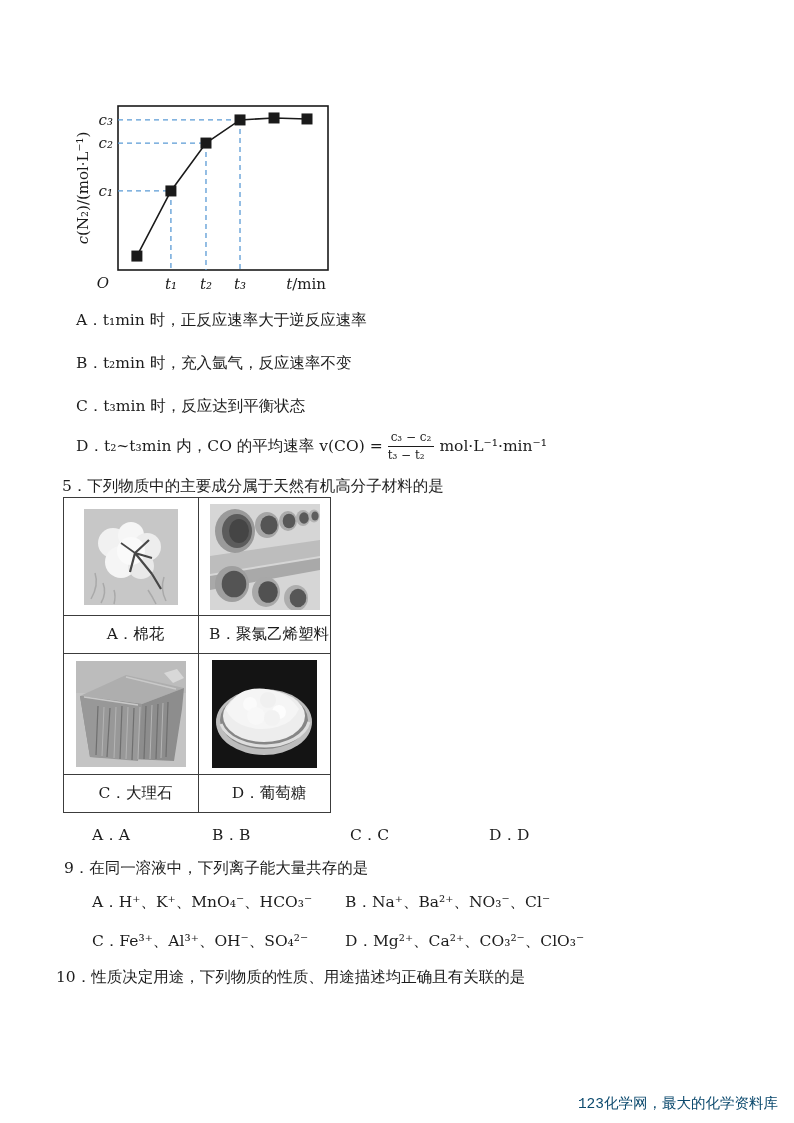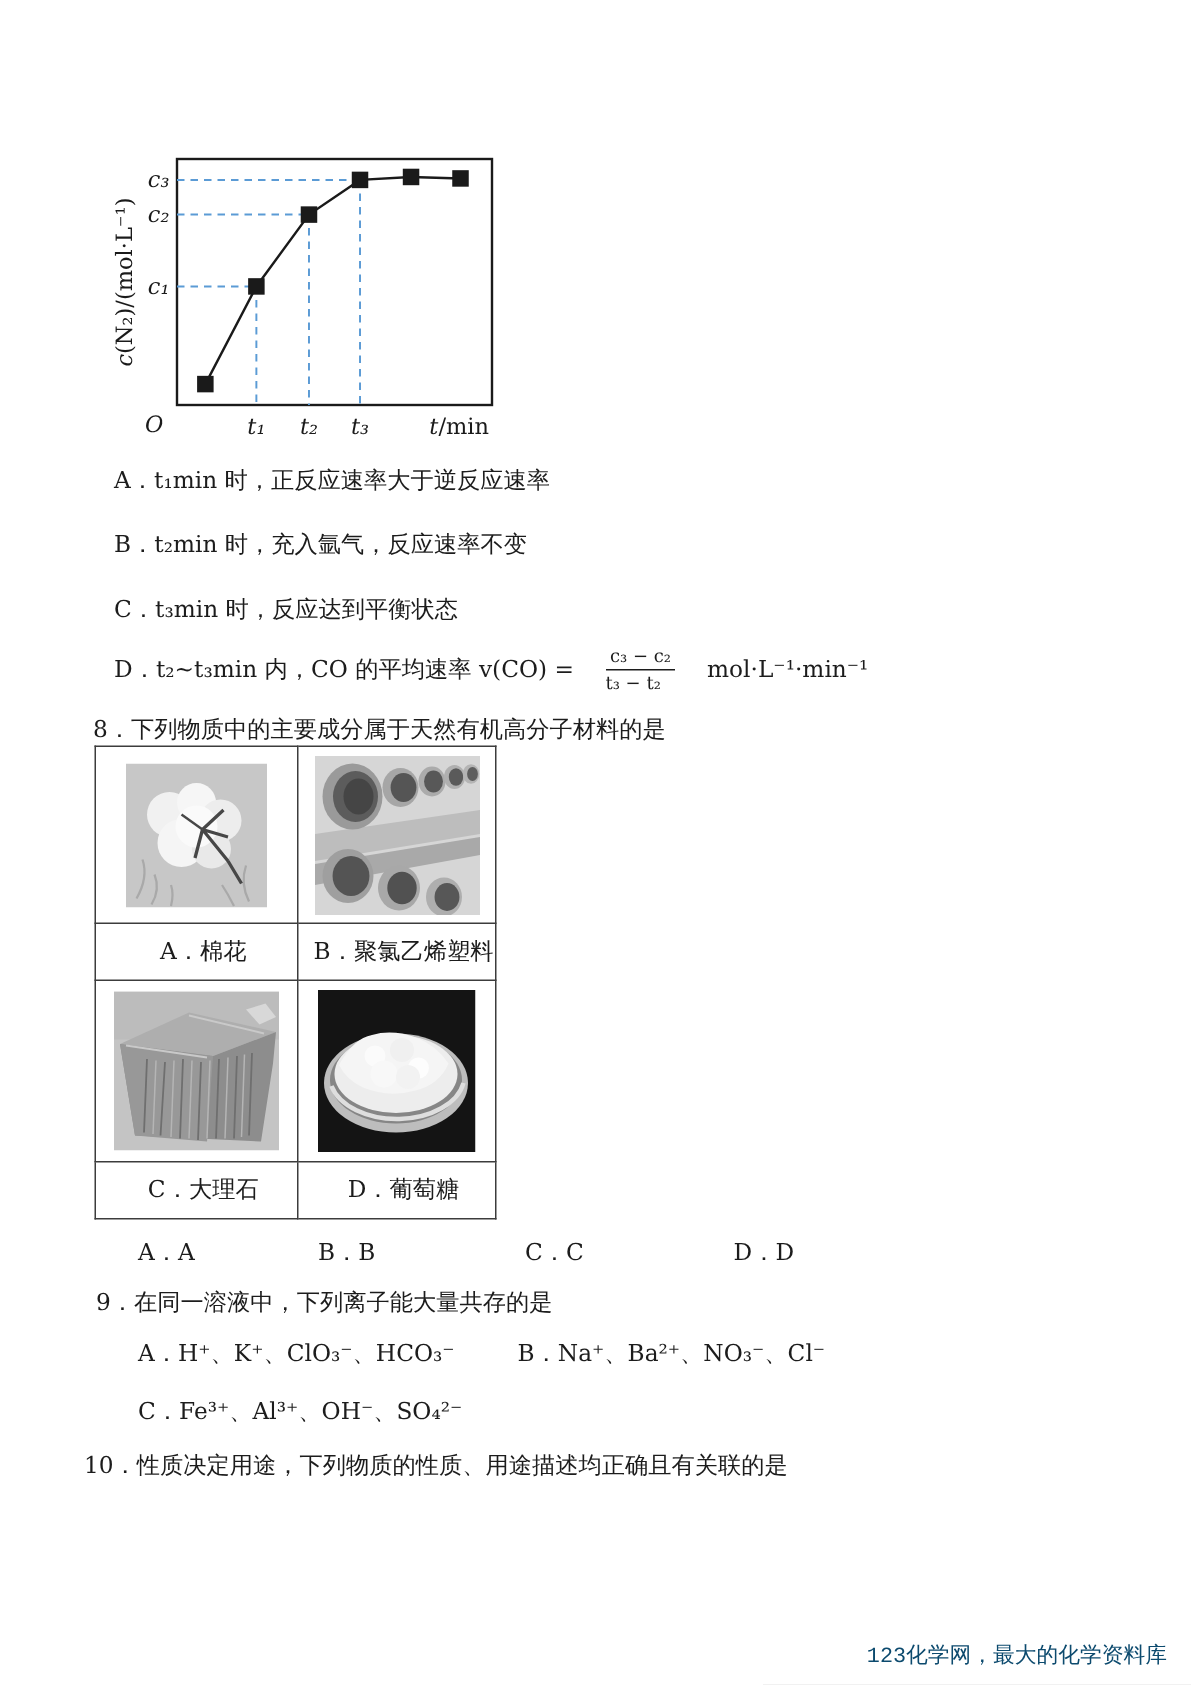--- a/index.html
+++ b/index.html
@@ -19,21 +19,21 @@
   .tick{font-family:"DejaVu Serif","Liberation Serif",serif;font-size:15px;fill:#1a1a1a;}
   .var{font-style:italic;}
   
   .opt-line{left:76px;}
   .frac{
     display:inline-flex;flex-direction:column;align-items:flex-start;
     vertical-align:middle;margin:0 5px;font-size:12px;line-height:1.25;
   }
   .frac .num{border-bottom:1px solid #1c1c1c;padding:0 3px 1px 3px;}
   .frac .den{padding-top:1px;}
-  .d-line{display:flex;align-items:center;gap:16px;}
+  .d-line{display:flex;align-items:center;}
   
   .qtable{
     position:absolute;left:63px;top:497px;
     border-collapse:collapse;table-layout:fixed;
   }
   .qtable td{
     border:1px solid #3c3c3c;
     padding:0;vertical-align:middle;
   }
   .qtable .c1{width:134px;}
@@ -85,21 +85,21 @@
   <div class="abs txt opt-line" style="top:397px">C．t₃min 时，反应达到平衡状态</div>
   <div class="abs txt opt-line d-line" style="top:430px">
     <span>D．t₂~t₃min 内，CO 的平均速率 v(CO) =</span>
     <span class="frac">
       <span class="num">c₃ − c₂</span>
       <span class="den">t₃ − t₂</span>
     </span>
     <span>mol·L⁻¹·min⁻¹</span>
   </div>
 
-  <div class="abs txt" style="left:62px;top:477px">8．下列物质中的主要成分属于天然有机高分子材料的是</div>
+  <div class="abs txt" style="left:62px;top:477px">5．下列物质中的主要成分属于天然有机高分子材料的是</div>
 
   <table class="qtable">
     <tbody>
         <tr class="img-row">
       <td class="c1">
         <svg width="94" height="96" viewBox="0 0 94 96">
           <rect width="94" height="96" fill="#c7c7c7"></rect>
           <path d="M7 90 q8 -14 4 -26 M17 94 q6 -10 2 -20 M82 92 q-6 -12 -2 -24 M72 95 q-4 -8 -8 -14 M30 95 q2 -8 0 -14" stroke="#a9a9a9" fill="none" stroke-width="1.5"></path>
           <circle cx="29" cy="34" r="15" fill="#f1f1f1"></circle>
           <circle cx="47" cy="26" r="13" fill="#f6f6f6"></circle>
@@ -176,21 +176,22 @@
     </tr>
   </tbody>
     </table>
 
   <div class="abs txt" style="left:92px;top:826px">A．A</div>
   <div class="abs txt" style="left:212px;top:826px">B．B</div>
   <div class="abs txt" style="left:350px;top:826px">C．C</div>
   <div class="abs txt" style="left:489px;top:826px">D．D</div>
 
   <div class="abs txt" style="left:64px;top:859px">9．在同一溶液中，下列离子能大量共存的是</div>
-  <div class="abs txt" style="left:92px;top:893px">A．H⁺、K⁺、ClO₃⁻、HCO₃⁻</div>
+  <div class="abs txt" style="left:92px;top:893px">A．H⁺、K⁺、MnO₄⁻、HCO₃⁻</div>
   <div class="abs txt" style="left:345px;top:893px">B．Na⁺、Ba²⁺、NO₃⁻、Cl⁻</div>
   <div class="abs txt" style="left:92px;top:932px">C．Fe³⁺、Al³⁺、OH⁻、SO₄²⁻</div>
+  <div class="abs txt" style="left:345px;top:932px">D．Mg²⁺、Ca²⁺、CO₃²⁻、ClO₃⁻</div>
 
   <div class="abs txt" style="left:56px;top:968px">10．性质决定用途，下列物质的性质、用途描述均正确且有关联的是</div>
 
   <div class="abs footer">123化学网，最大的化学资料库</div>
 
 </div>
 
 </body></html>

